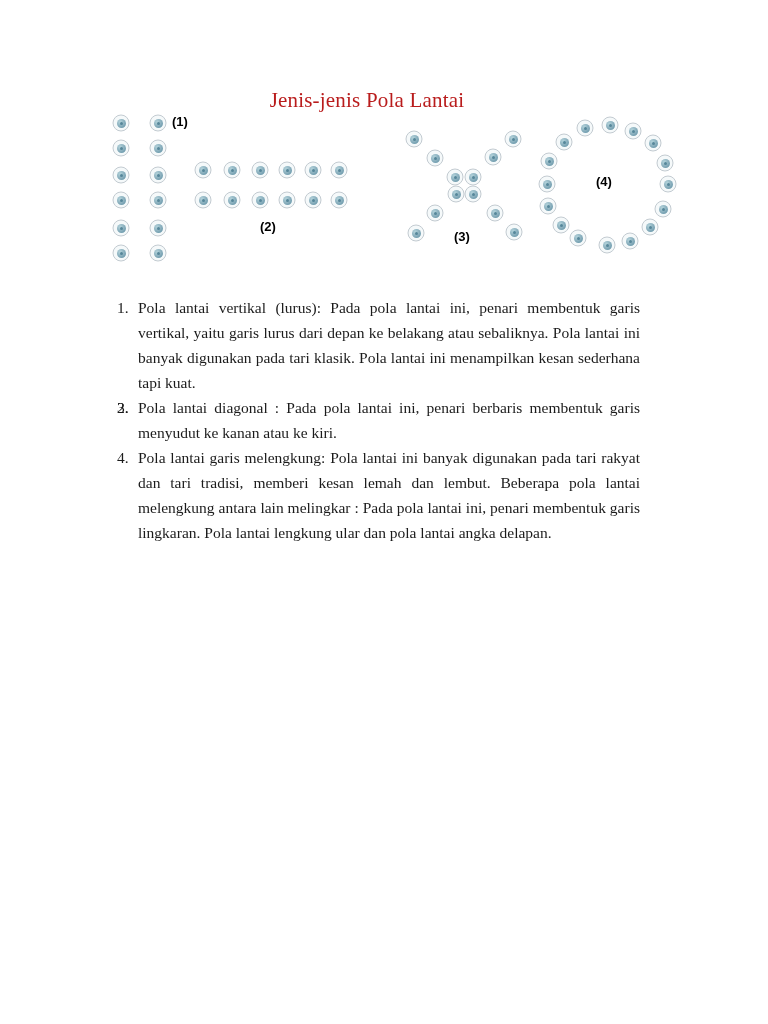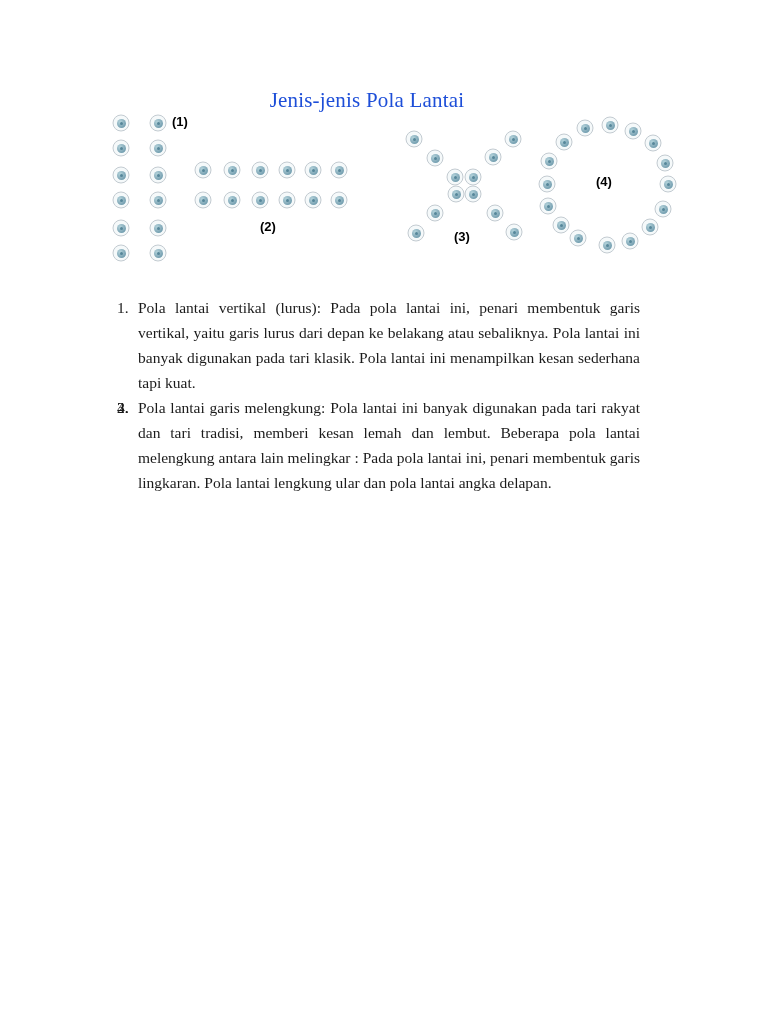--- a/index.html
+++ b/index.html
@@ -17,21 +17,21 @@
   }
   .doc-title {
     position: absolute;
     top: 55px;
     left: 0;
     width: 734px; 
     text-align: center;
     font-family: "Liberation Serif", serif;
     font-size: 21px;
     font-weight: 400;
-    color: #1d4ed8;
+    color: #b91c1c;
     letter-spacing: 0.2px;
     margin-top: 33px;
   }
   .diagram {
     position: absolute;
     inset: 0;
     width: 768px;
     height: 290px;
   }
   .dot {
@@ -169,20 +169,21 @@
   <ol class="pattern-list">
     <li>
       <span class="num">1.</span>
       <span>Pola lantai vertikal (lurus): Pada pola lantai ini, penari membentuk garis vertikal, yaitu garis lurus dari depan ke belakang atau sebaliknya. Pola lantai ini banyak digunakan pada tari klasik. Pola lantai ini menampilkan kesan sederhana tapi kuat.</span>
     </li>
     <li>
       <span class="num">2.</span>
     </li>
     <li>
       <span class="num">3.</span>
+      <span>Pola lantai diagonal : Pada pola lantai ini, penari berbaris membentuk garis menyudut ke kanan atau ke kiri.</span>
     </li>
     <li>
       <span class="num">4.</span>
       <span>Pola lantai garis melengkung: Pola lantai ini banyak digunakan pada tari rakyat dan tari tradisi, memberi kesan lemah dan lembut. Beberapa pola lantai melengkung antara lain melingkar : Pada pola lantai ini, penari membentuk garis lingkaran. Pola lantai lengkung ular dan pola lantai angka delapan.</span>
     </li>
   </ol>
 
 </div>
 
 </body></html>

